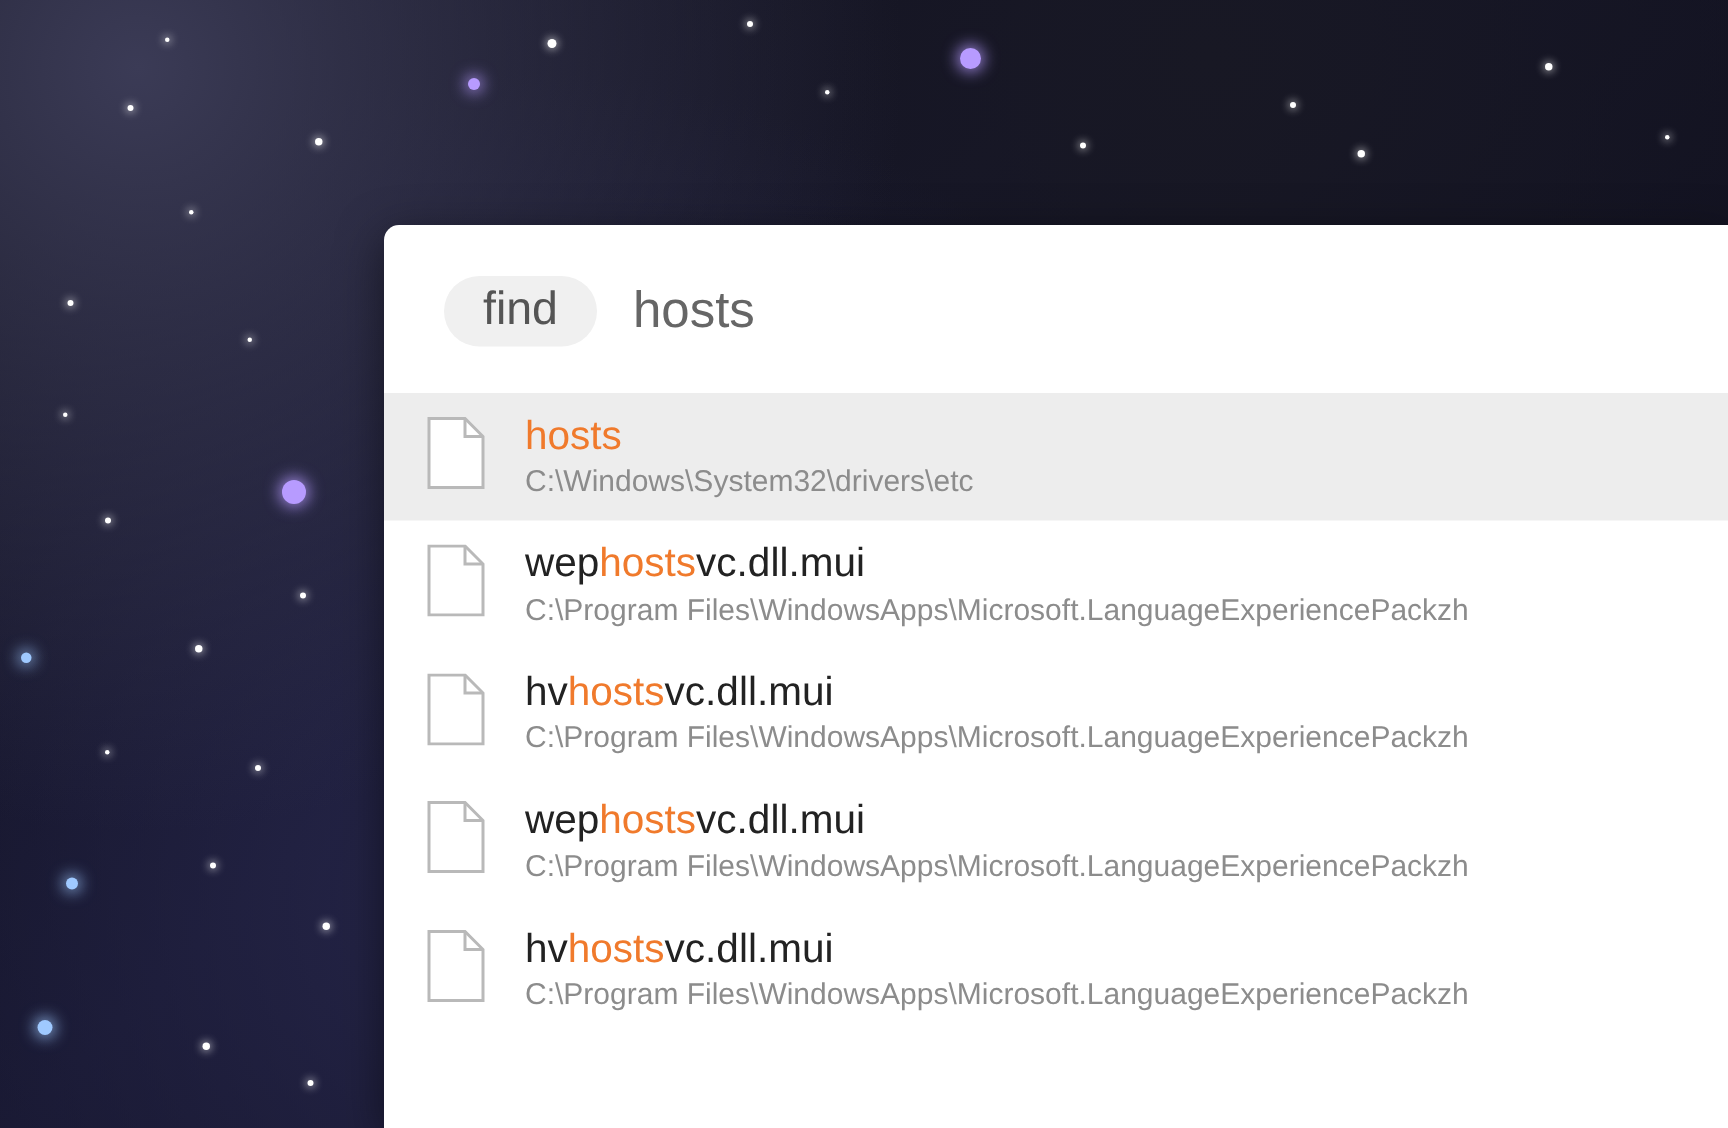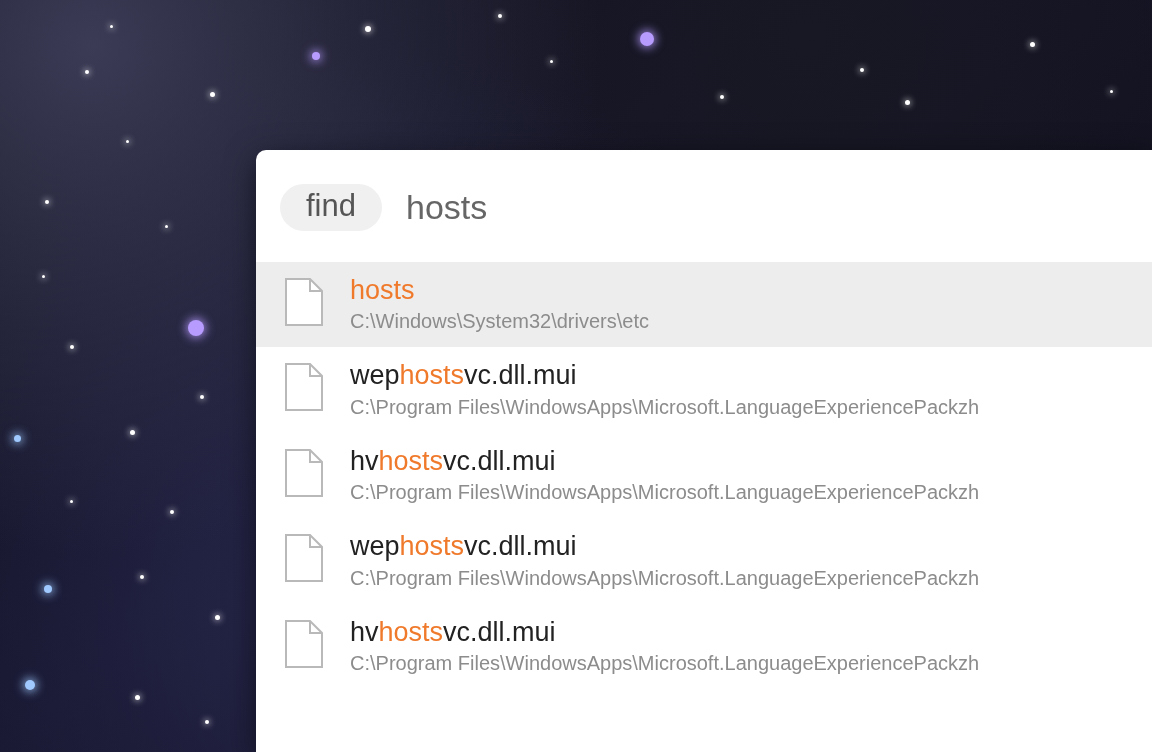--- a/index.html
+++ b/index.html
@@ -41,21 +41,21 @@
     background: #ffffff;
     border-radius: 10px 0 0 0;
     box-shadow: 0 8px 30px rgba(0,0,0,0.5);
     overflow: hidden;
   }
 
   .search-bar {
     display: flex;
     align-items: center;
     gap: 22px;
-    padding: 22px 28px 20px 24px;
+    padding: 22px 28px 20px 40px;
     height: 70px;
     box-sizing: content-box;
   }
   .search-scope {
     background: #f0f0f0;
     color: #555;
     font-size: 31px;
     font-weight: 400;
     padding: 6px 26px 10px;
     border-radius: 999px;

